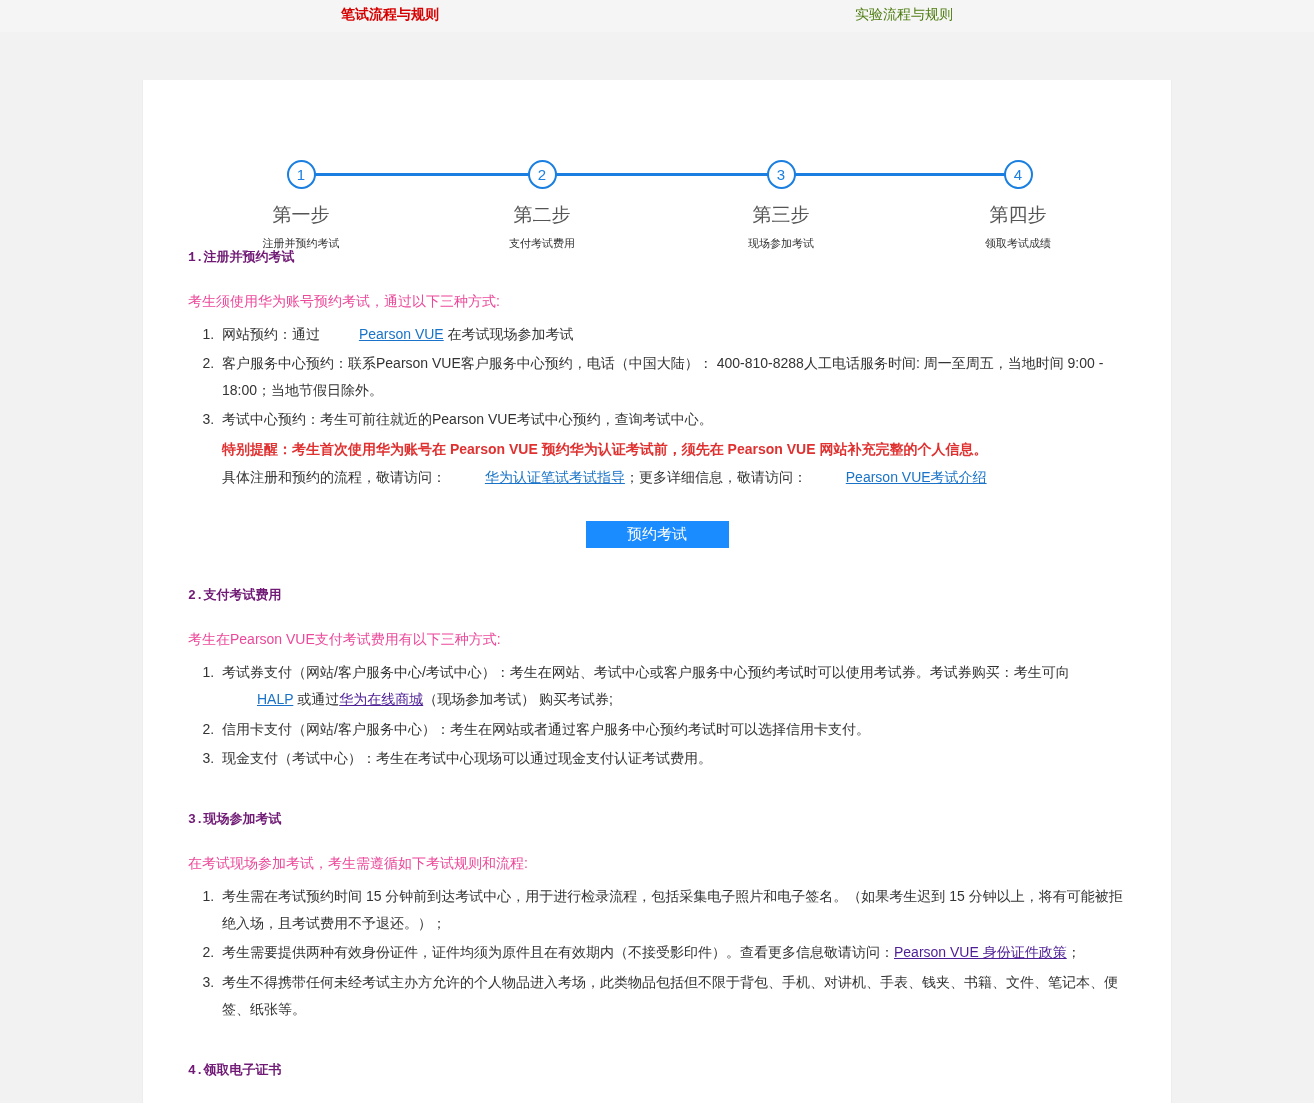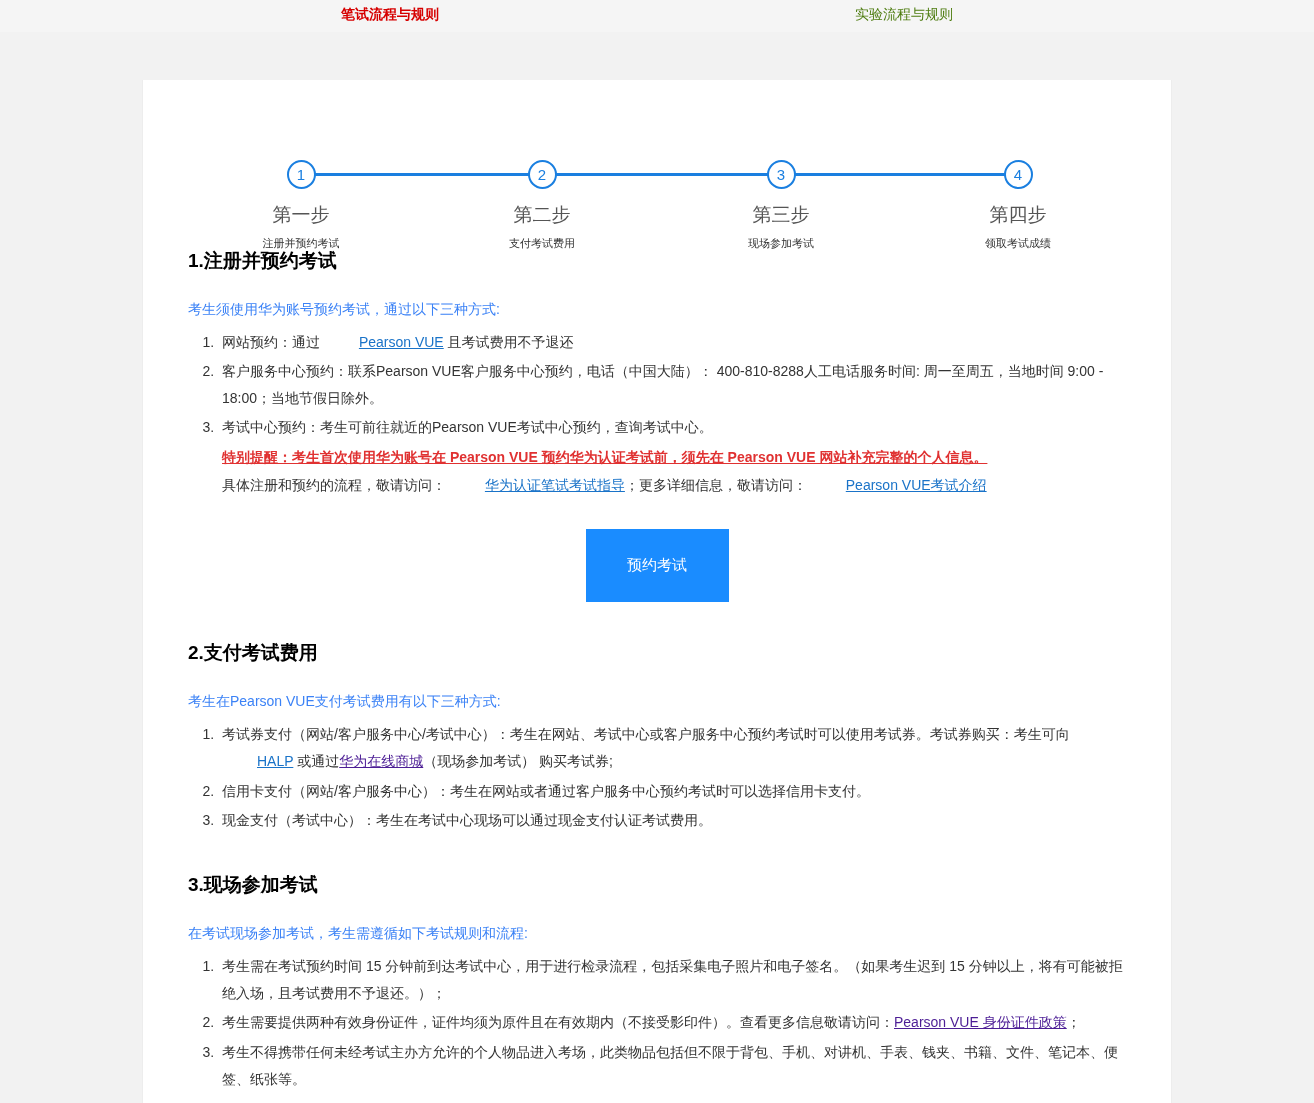--- a/index.html
+++ b/index.html
@@ -77,30 +77,31 @@
     color: #333;
   }
   .s1 { left: 78px; }
   .s2 { left: 319px; }
   .s3 { left: 558px; }
   .s4 { left: 795px; }
 
   
   .content { padding: 0 45px; }
   h3.sec {
-    font-size: 19px;
+    font-size: 13px;
     font-weight: bold;
-    color: #000000;
+    color: #701a75;
     margin: 38px 0 22px 0;
+    font-family: Liberation Mono, monospace;
   }
   p.para {
     font-size: 14px;
     line-height: 1.9;
     margin: 0 0 6px 0;
-    color: #3b82f6;
+    color: #ec4899;
   }
   ol.list {
     margin: 0; padding-left: 30px;
     font-size: 14px;
     line-height: 1.95;
     color: #333;
   }
   ol.list > li { margin-bottom: 2px; padding-left: 4px; }
   a.lnk {
     color: #1a73c8;
@@ -109,32 +110,31 @@
   }
   a.lnk-red {
     color: #4c1d95;
     text-decoration: underline;
   }
   .warn {
     color: #e03131;
     font-weight: bold;
     display: block;
     margin-top: 2px;
-    text-decoration: underline;
   }
   .subnote { display: block; margin-top: 1px; }
 
   .btn-wrap { text-align: center; margin: 30px 0 6px 0; }
   .btn {
     display: inline-block;
     background: #1a8cff;
     color: #fff;
     font-size: 15px;
     border: none;
-    padding: 27px 0;
+    padding: 4px 0;
     width: 143px;
     cursor: pointer;
     text-align: center;
   }
 </style>
 </head>
 <body>
 
 <div class="tabbar-wrap">
   <div class="tab active tab-1">笔试流程与规则</div>
@@ -170,21 +170,21 @@
       <div class="lbl2">领取考试成绩</div>
     </div>
   </div>
 
   <div class="content">
 
     <h3 class="sec">1.注册并预约考试</h3>
     <p class="para">考生须使用华为账号预约考试，通过以下三种方式:</p>
     <ol class="list">
       <li>
-        <span>网站预约：通过 </span><a class="lnk" href="#">Pearson VUE</a><span> 且考试费用不予退还</span>
+        <span>网站预约：通过 </span><a class="lnk" href="#">Pearson VUE</a><span> 在考试现场参加考试</span>
       </li>
       <li>客户服务中心预约：联系Pearson VUE客户服务中心预约，电话（中国大陆）： 400-810-8288人工电话服务时间: 周一至周五，当地时间 9:00 - 18:00；当地节假日除外。</li>
       <li>
         <span>考试中心预约：考生可前往就近的Pearson VUE考试中心预约，查询考试中心。</span>
         <span class="warn">特别提醒：考生首次使用华为账号在 Pearson VUE 预约华为认证考试前，须先在 Pearson VUE 网站补充完整的个人信息。</span>
         <span class="subnote">
           <span>具体注册和预约的流程，敬请访问：</span>
           <a class="lnk" href="#">华为认证笔试考试指导</a><span>；更多详细信息，敬请访问：</span>
           <a class="lnk" href="#">Pearson VUE考试介绍</a>
         </span>

